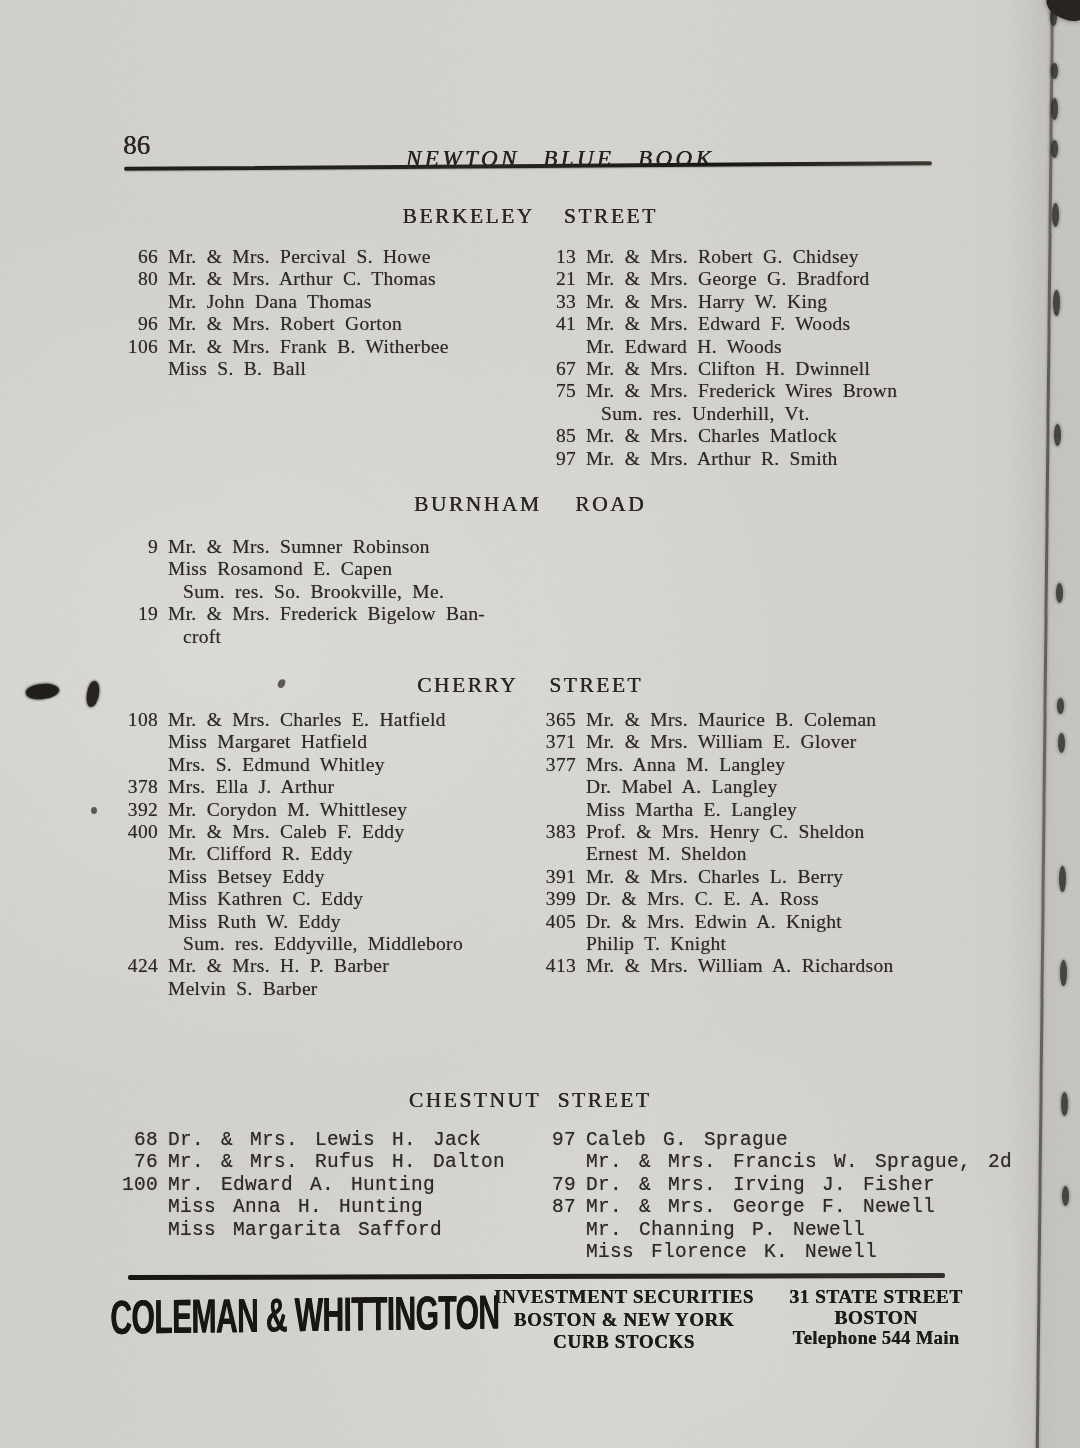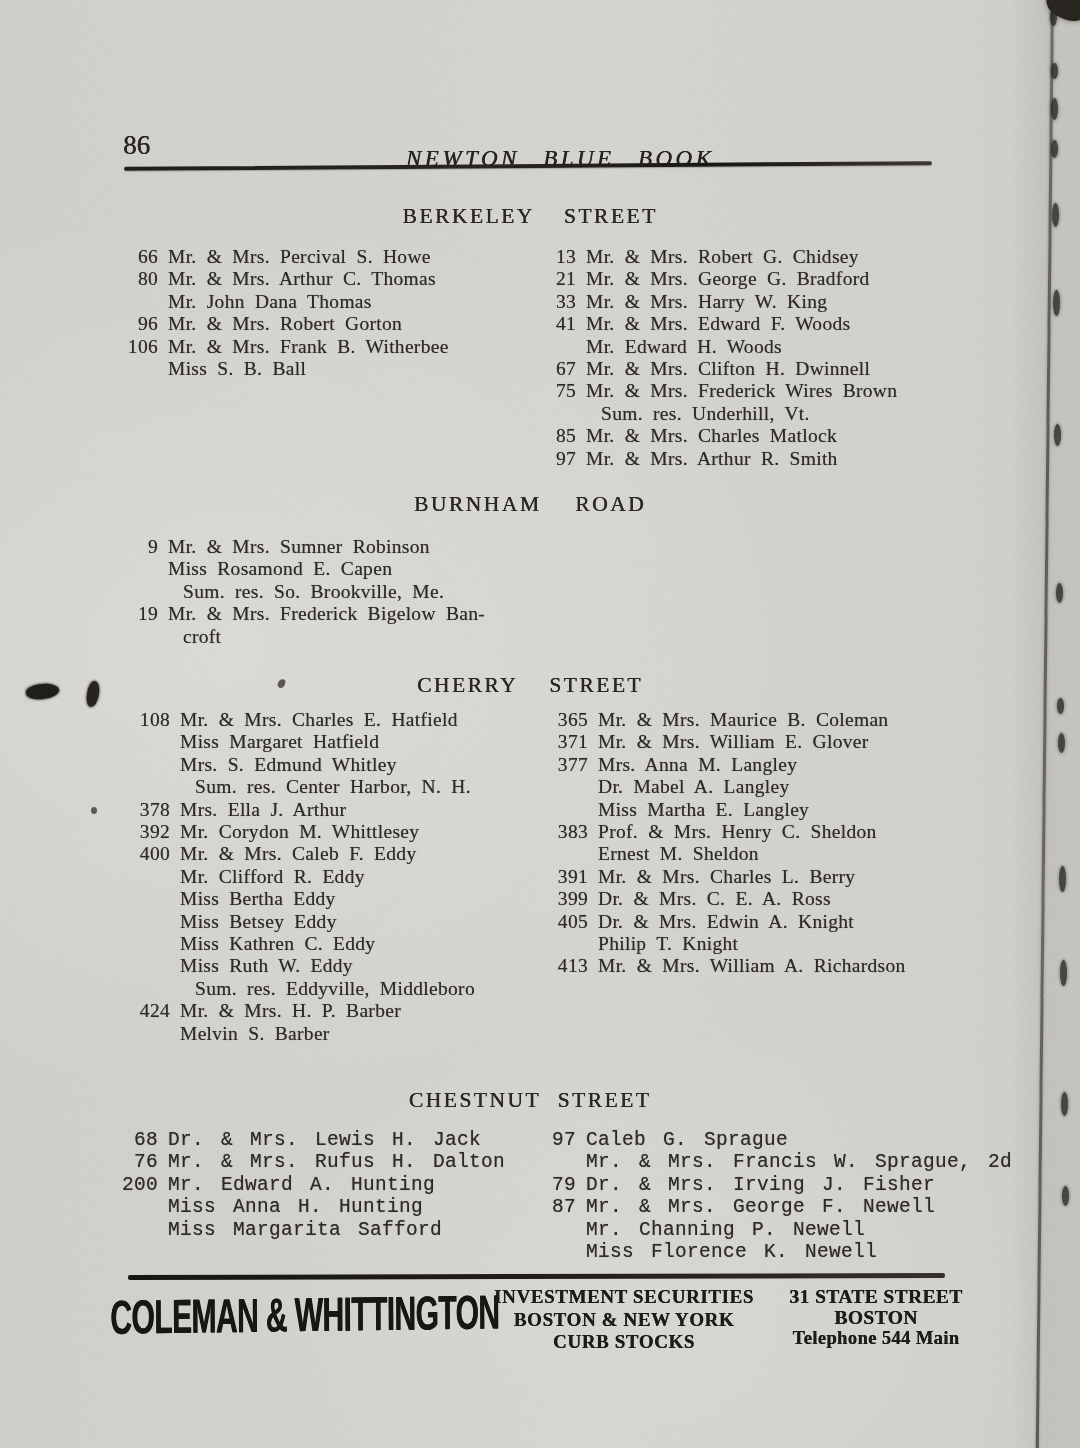--- a/index.html
+++ b/index.html
@@ -37,21 +37,21 @@
     font-size:21.5px;line-height:26px;letter-spacing:2.5px;
     color:#28251f;text-shadow:.45px 0 0 currentColor;
   }
   .sec-heading.s0{top:203px;word-spacing:22px;}
   .sec-heading.s1{top:491px;word-spacing:26px;}
   .sec-heading.s2{top:672px;word-spacing:24px;}
   .sec-heading.s3{top:1087px;word-spacing:9px;}
   .sec-cols{left:122px;width:830px;display:flex;position:absolute;}
   .sec-cols.s0{top:246px;}
   .sec-cols.s1{top:536px;}
-  .sec-cols.s2{top:709px;margin-left:12px;}
+  .sec-cols.s2{top:709px;}
   .sec-cols.s3{top:1129px;font-family:Liberation Mono, monospace;}
   .col{position:static;flex:0 0 418px;}
   .col.right{flex:1 1 auto;}
   .row{position:static;display:flex;line-height:22.4px;font-size:19.5px;
     letter-spacing:.3px;word-spacing:5px;
     text-shadow:0 0 .8px rgba(46,42,36,.6);}
   .num{position:static;flex:0 0 36px;text-align:right;padding-right:10px;white-space:nowrap;}
   .txt{position:static;white-space:nowrap;}
   .txt.ind2{padding-left:15px;}
   
@@ -222,42 +222,34 @@
         </div>
         <div class="row">
           <span class="num"></span>
           <span class="txt ind1">Miss Margaret Hatfield</span>
         </div>
         <div class="row">
           <span class="num"></span>
           <span class="txt ind1">Mrs. S. Edmund Whitley</span>
         </div>
         <div class="row">
-          <span class="num"></span>
-          <span class="txt ind2">Sum. res. Center Harbor, N. H.</span>
-        </div>
-        <div class="row">
           <span class="num">378</span>
           <span class="txt ind0">Mrs. Ella J. Arthur</span>
         </div>
         <div class="row">
           <span class="num">392</span>
           <span class="txt ind0">Mr. Corydon M. Whittlesey</span>
         </div>
         <div class="row">
           <span class="num">400</span>
           <span class="txt ind0">Mr. &amp; Mrs. Caleb F. Eddy</span>
         </div>
         <div class="row">
           <span class="num"></span>
           <span class="txt ind1">Mr. Clifford R. Eddy</span>
-        </div>
-        <div class="row">
-          <span class="num"></span>
-          <span class="txt ind1">Miss Bertha Eddy</span>
         </div>
         <div class="row">
           <span class="num"></span>
           <span class="txt ind1">Miss Betsey Eddy</span>
         </div>
         <div class="row">
           <span class="num"></span>
           <span class="txt ind1">Miss Kathren C. Eddy</span>
         </div>
         <div class="row">
@@ -333,21 +325,21 @@
       <div class="col left">
         <div class="row">
           <span class="num">68</span>
           <span class="txt ind0">Dr. &amp; Mrs. Lewis H. Jack</span>
         </div>
         <div class="row">
           <span class="num">76</span>
           <span class="txt ind0">Mr. &amp; Mrs. Rufus H. Dalton</span>
         </div>
         <div class="row">
-          <span class="num">200</span>
+          <span class="num">100</span>
           <span class="txt ind0">Mr. Edward A. Hunting</span>
         </div>
         <div class="row">
           <span class="num"></span>
           <span class="txt ind1">Miss Anna H. Hunting</span>
         </div>
         <div class="row">
           <span class="num"></span>
           <span class="txt ind1">Miss Margarita Safford</span>
         </div>

